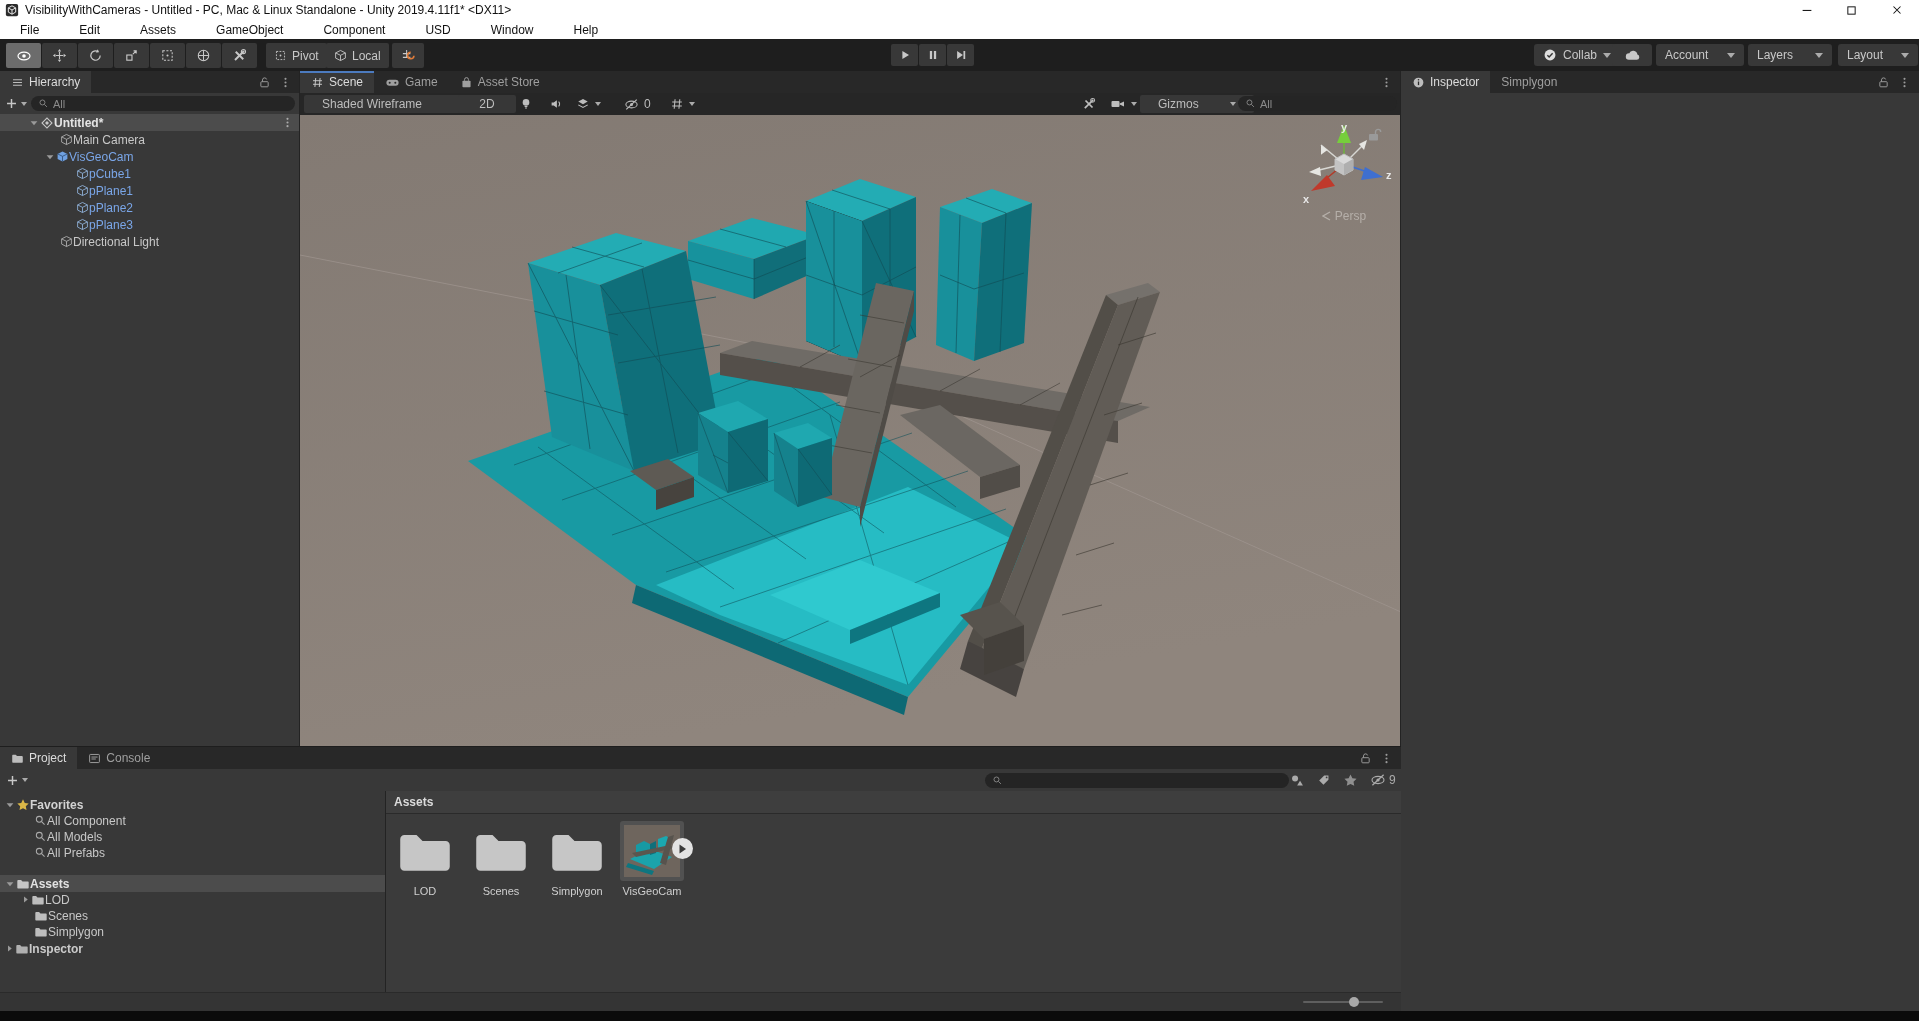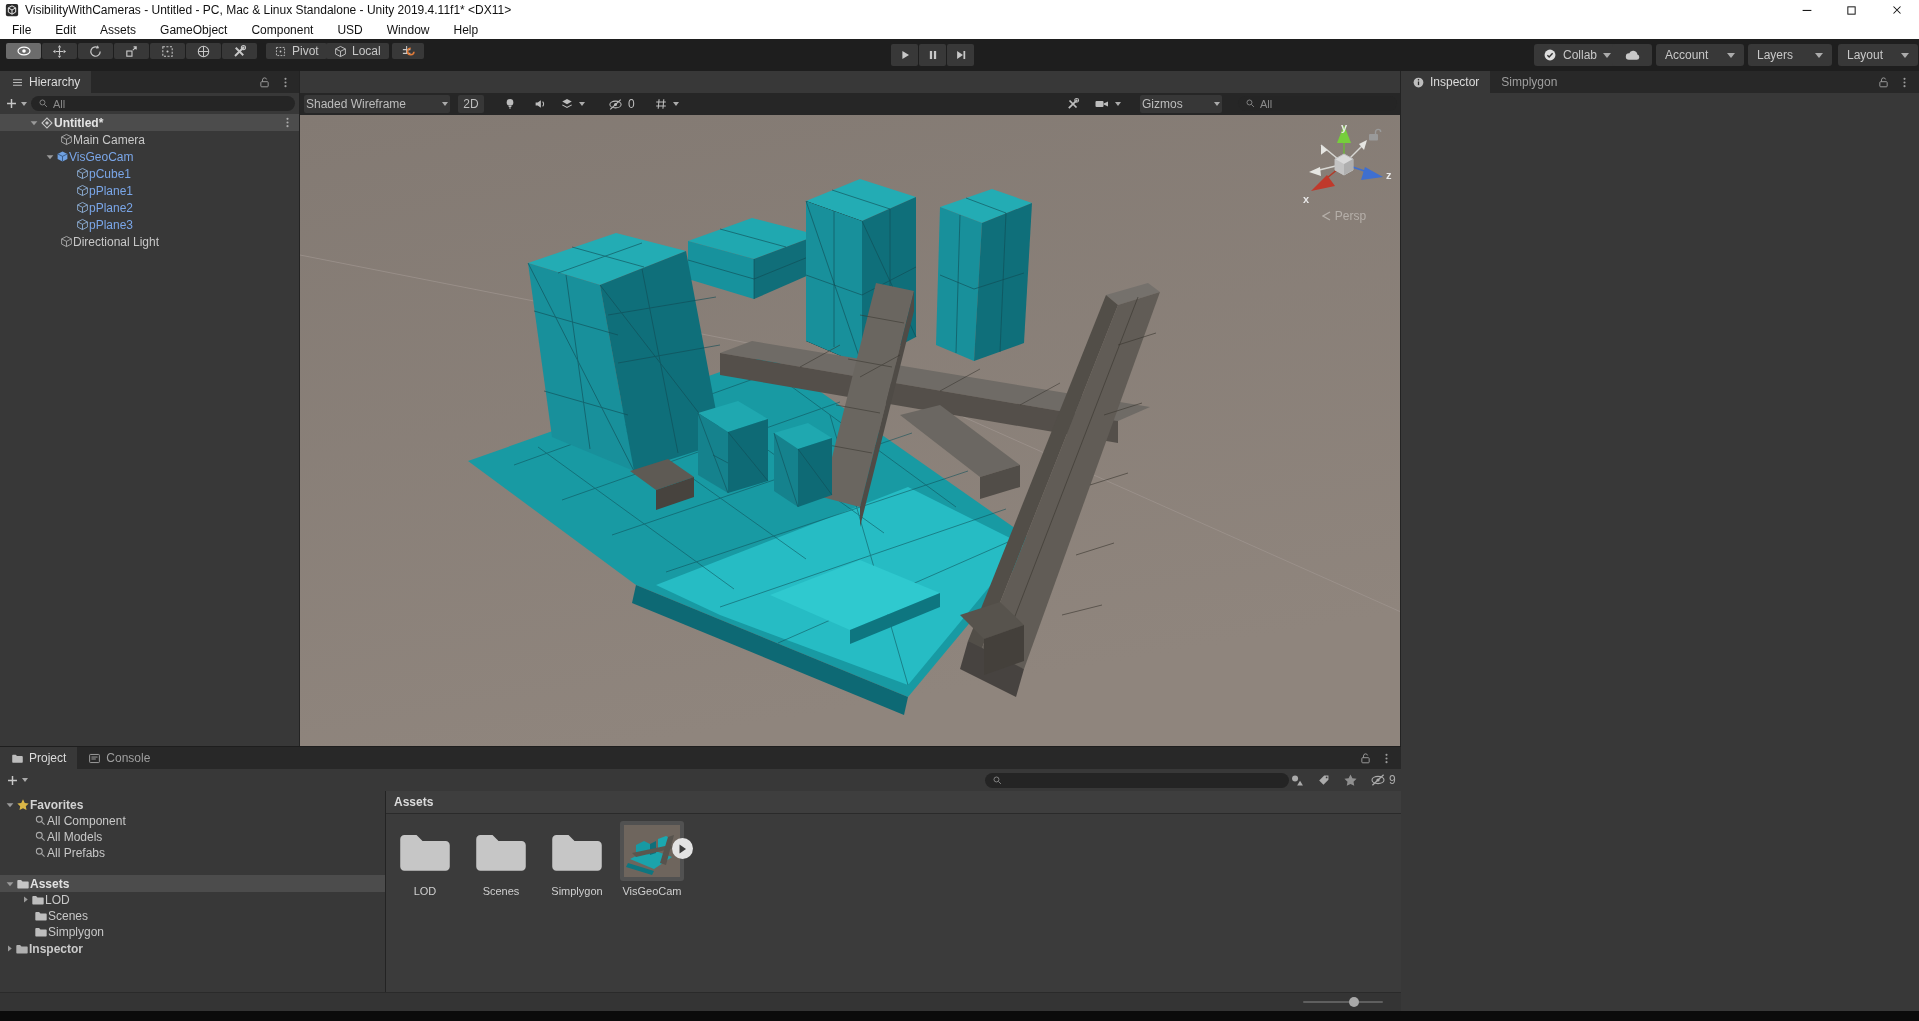--- a/index.html
+++ b/index.html
@@ -5,25 +5,25 @@
   html,body{margin:0;padding:0;background:#000;}
   .screen{position:relative;width:1919px;height:1021px;overflow:hidden;
     font-family:"Liberation Sans",sans-serif;background:#383838;-webkit-font-smoothing:antialiased;}
   .abs{position:absolute;}
   svg.ic{display:block;flex:none;}
   
   .titlebar{position:absolute;left:0;top:0;width:1919px;height:20px;background:#ffffff;color:#111;
     display:flex;align-items:center;font-size:12px;}
   .menubar{position:absolute;left:0;top:20px;width:1919px;height:19px;background:#ffffff;color:#111;
     display:flex;align-items:center;font-size:12px;}
-  .menu-item{padding:0 12px;height:19px;display:flex;align-items:center;}
+  .menu-item{padding:0 20px;height:19px;display:flex;align-items:center;}
   .wbtn{width:45px;height:20px;display:flex;align-items:center;justify-content:center;color:#111;}
   
   .toolbar{position:absolute;left:0;top:39px;width:1919px;height:32px;background:#1E1E1E;}
-  .tbtn{position:absolute;top:4px;height:16px;background:#383838;color:#C8C8C8;
+  .tbtn{position:absolute;top:4px;height:25px;background:#383838;color:#C8C8C8;
     display:flex;align-items:center;justify-content:center;gap:5px;font-size:12px;border-radius:2px;}
   .tbtn.sel{background:#6C6C6C;color:#fff;}
   .pillbtn{position:absolute;top:5px;height:22px;background:#383838;color:#C8C8C8;border-radius:3px;
     display:flex;align-items:center;gap:6px;padding:0 9px;font-size:12px;}
   .caret{width:0;height:0;border-left:4px solid transparent;border-right:4px solid transparent;border-top:5px solid #ABABAB;}
   .caret.sm{border-left-width:3px;border-right-width:3px;border-top-width:4px;}
   
   .panel{position:absolute;background:#383838;}
   .tabbar{position:absolute;left:0;top:0;right:0;height:22px;background:#282828;display:flex;}
   .tab{display:flex;align-items:center;gap:5px;padding:0 11px;color:#9F9F9F;font-size:12px;height:22px;}
@@ -33,21 +33,21 @@
   .ptb{position:absolute;left:0;right:0;background:#383838;display:flex;align-items:center;}
   .search{display:flex;align-items:center;gap:4px;background:#252525;border-radius:9px;height:15px;padding:0 7px;}
   .search input{background:transparent;border:0;outline:0;color:#CFCFCF;font-size:11px;width:100%;padding:0;font-family:inherit;}
   .search input::placeholder{color:#8A8A8A;}
   
   .trow{position:absolute;left:0;right:0;height:17px;display:flex;align-items:center;font-size:12px;color:#C8C8C8;}
   .trow.sel{background:#4C4C4C;}
   .blue{color:#7AA6E8;}
   .bold{font-weight:bold;color:#E4E4E4;}
   
-  .stb-item{position:absolute;top:2px;height:18px;display:flex;align-items:center;gap:5px;color:#BDBDBD;font-size:12px;padding:0 2px;background:#373737;border-radius:2px;}
+  .stb-item{position:absolute;top:2px;height:18px;display:flex;align-items:center;gap:5px;color:#BDBDBD;font-size:12px;padding:0 18px;background:#373737;border-radius:2px;}
   .stb-plain{background:transparent;}
   
   .tile{position:absolute;width:72px;text-align:center;color:#CFCFCF;font-size:11px;}
   .tile .thumbwrap{width:64px;height:60px;margin:0 auto;display:flex;align-items:center;justify-content:center;border-radius:3px;}
   .tile .lbl{margin-top:4px;white-space:nowrap;}
   .divider-v{position:absolute;top:0;bottom:0;width:1px;background:#232323;}
   .statusbar{position:absolute;left:0;top:1011px;width:1919px;height:10px;background:#0B0B0B;}
 </style>
 </head>
 <body>
@@ -435,20 +435,45 @@
         <svg class="ic" width="13" height="13" style="margin-left:60px;color:#ADADAD">
             <use href="#i-cube"></use>
           </svg>
         <span>Directional Light</span>
       </div>
     </div>
     <div class="divider-v" style="right:0"></div>
   </div>
 
   <div class="panel" style="left:300px;top:71px;width:1101px;height:675px">
+    <div class="tabbar">
+      <div class="tab active focused">
+        <svg class="ic" width="13" height="13" style="color:#C8C8C8">
+            <use href="#i-grid"></use>
+          </svg>
+        <span>Scene</span>
+      </div>
+      <div class="tab">
+        <svg class="ic" width="15" height="15" style="color:#9F9F9F">
+            <use href="#i-gamepad"></use>
+          </svg>
+        <span>Game</span>
+      </div>
+      <div class="tab">
+        <svg class="ic" width="13" height="13" style="color:#9F9F9F">
+            <use href="#i-bag"></use>
+          </svg>
+        <span>Asset Store</span>
+      </div>
+      <div class="tab-tools">
+        <svg class="ic" width="13" height="13">
+            <use href="#i-kebab"></use>
+          </svg>
+      </div>
+    </div>
 
     <div class="abs" style="left:0;top:22px;right:0;height:22px;background:#262626">
       <div class="stb-item" style="left:4px;width:142px;justify-content:space-between">
         <span>Shaded Wireframe</span>
           <span class="caret sm"></span>
       </div>
       <div class="stb-item" style="left:158px;width:22px;justify-content:center;font-weight:normal">
         <span>2D</span>
       </div>
       <div class="stb-item stb-plain" style="left:198px;width:20px;justify-content:center">

